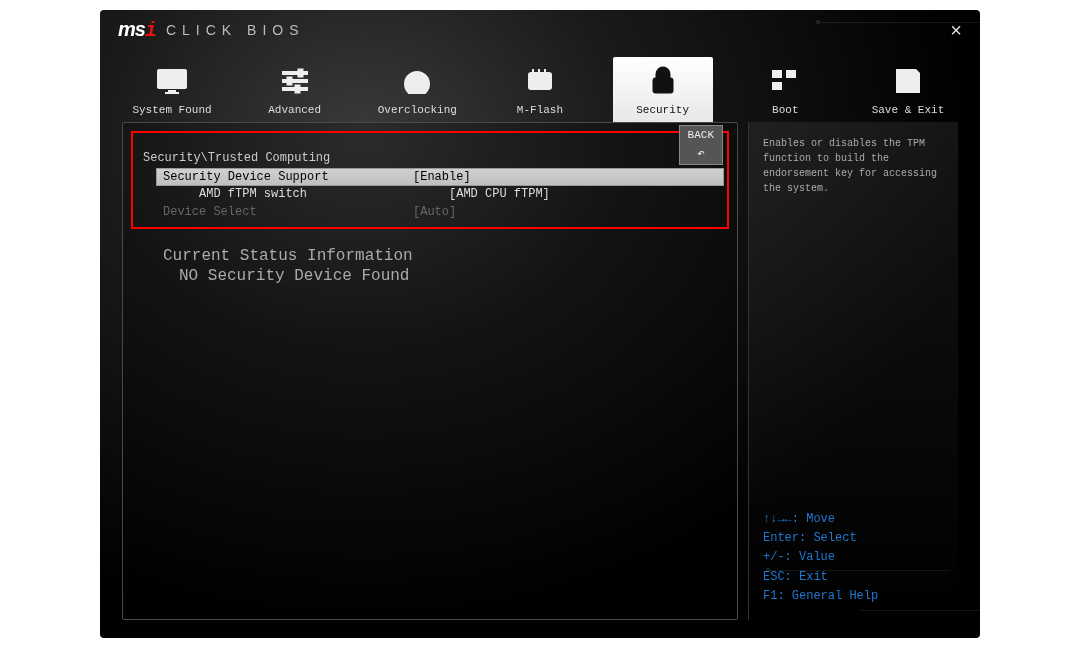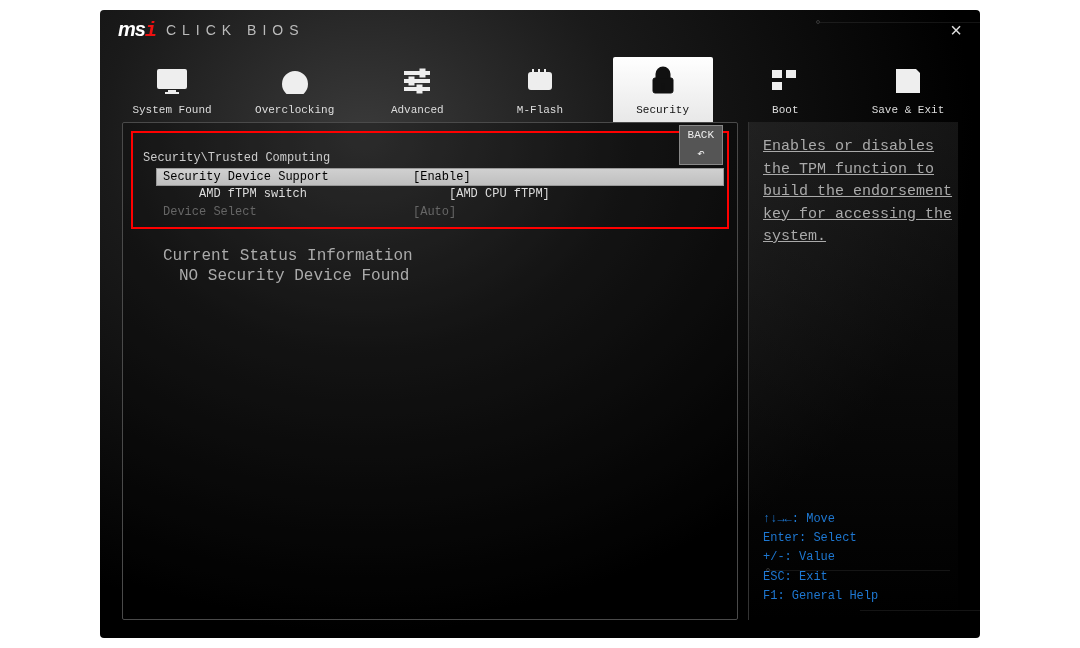--- a/index.html
+++ b/index.html
@@ -32,21 +32,21 @@
   .tabs { display:flex; justify-content:space-between; padding:0 22px; height:72px; align-items:flex-end; }
   .tab { width:100px; text-align:center; color:#ddd; font-size:11px; padding-bottom:6px; cursor:pointer; font-family: Arial, sans-serif;}
   .tab .ico { height:36px; display:flex; align-items:center; justify-content:center; margin-bottom:4px;}
   .tab.active { background: linear-gradient(#fff,#e8e8e8); color:#111; border-radius:2px 2px 0 0; padding-top:6px;}
   .tab.active .ico svg * { fill:#111 !important; stroke:#111 !important; }
   .tab svg * { fill:#eee; }
 
   .content { display:flex; padding:0 22px 18px 22px; height:calc(100% - 112px); gap:10px;}
   .panel-left { flex:1; border:1px solid #4a4a4a; border-radius:2px; padding:14px; position:relative; background:rgba(0,0,0,0.25);}
   .panel-right { width:210px; border-left:1px solid #333; padding:14px 4px 14px 14px; display:flex; flex-direction:column; background:linear-gradient(180deg, rgba(80,80,80,0.25), rgba(0,0,0,0.3));}
-  .panel-right .help-text { color:#aaa; font-size:15px; line-height:1.5;text-decoration:underline; }
+  .panel-right .help-text { color:#aaa; font-size:10px; line-height:1.5; }
   .hints { margin-top:auto; color:#1e78d2; font-size:12px; line-height:1.6;}
 
   .redbox { border:2px solid #ff0000; padding:4px 4px 6px 4px; margin:-6px;}
   .crumb-row { display:flex; align-items:flex-end; height:28px;}
   .crumb { color:#ccc; font-size:12px; padding-left:6px;}
   .back-btn { margin-left:auto; background:#555; border:1px solid #888; color:#eee; font-size:11px; padding:3px 8px; display:flex; align-items:center; gap:4px; cursor:pointer; font-family: Arial, sans-serif; flex-direction: column;}
   .back-btn .undo { font-size:13px; }
 
   .settings { margin:4px 0 0 20px; }
   .row { display:flex; height:18px; align-items:center; font-size:12px; padding:0 6px;}
@@ -78,49 +78,49 @@
   <div class="tabs">
     <div class="tab">
       <div class="ico">
         <svg width="32" height="26">
             <rect x="2" y="2" width="28" height="18" rx="1" fill="none" stroke="#eee" stroke-width="2"></rect>
             <rect x="12" y="22" width="8" height="2"></rect>
             <rect x="9" y="24" width="14" height="2"></rect>
           </svg>
       </div>
       <span>System Found</span>
-    </div>
-    <div class="tab">
-      <div class="ico">
-        <svg width="32" height="26">
-            <circle cx="16" cy="16" r="12" fill="none" stroke="#eee" stroke-width="2"></circle>
-            <line x1="16" y1="16" x2="23" y2="9" stroke="#eee" stroke-width="2"></line>
-            <circle cx="16" cy="16" r="2"></circle>
-          </svg>
-      </div>
-      <span>Overclocking</span>
     </div>
     <div class="tab">
       <div class="ico">
         <svg width="30" height="26">
             <rect x="2" y="3" width="26" height="4"></rect>
             <rect x="2" y="11" width="26" height="4"></rect>
             <rect x="2" y="19" width="26" height="4"></rect>
             <rect x="18" y="1" width="5" height="8" fill="#111"></rect>
             <rect x="18" y="1" width="5" height="8" fill="none" stroke="#eee"></rect>
             <rect x="7" y="9" width="5" height="8" fill="#111"></rect>
             <rect x="7" y="9" width="5" height="8" fill="none" stroke="#eee"></rect>
             <rect x="15" y="17" width="5" height="8" fill="#111"></rect>
             <rect x="15" y="17" width="5" height="8" fill="none" stroke="#eee"></rect>
           </svg>
       </div>
       <span>Advanced</span>
     </div>
     <div class="tab">
       <div class="ico">
+        <svg width="32" height="26">
+            <circle cx="16" cy="16" r="12" fill="none" stroke="#eee" stroke-width="2"></circle>
+            <line x1="16" y1="16" x2="23" y2="9" stroke="#eee" stroke-width="2"></line>
+            <circle cx="16" cy="16" r="2"></circle>
+          </svg>
+      </div>
+      <span>Overclocking</span>
+    </div>
+    <div class="tab">
+      <div class="ico">
         <svg width="30" height="28">
             <rect x="4" y="6" width="22" height="16" rx="2" fill="none" stroke="#eee" stroke-width="2"></rect>
             <rect x="9" y="11" width="12" height="6" fill="#eee"></rect>
             <line x1="8" y1="2" x2="8" y2="6" stroke="#eee" stroke-width="2"></line>
             <line x1="14" y1="2" x2="14" y2="6" stroke="#eee" stroke-width="2"></line>
             <line x1="20" y1="2" x2="20" y2="6" stroke="#eee" stroke-width="2"></line>
             <text x="15" y="16" font-size="4" text-anchor="middle" fill="#111" font-family="Arial">BIOS</text>
           </svg>
       </div>
       <span>M-Flash</span>

